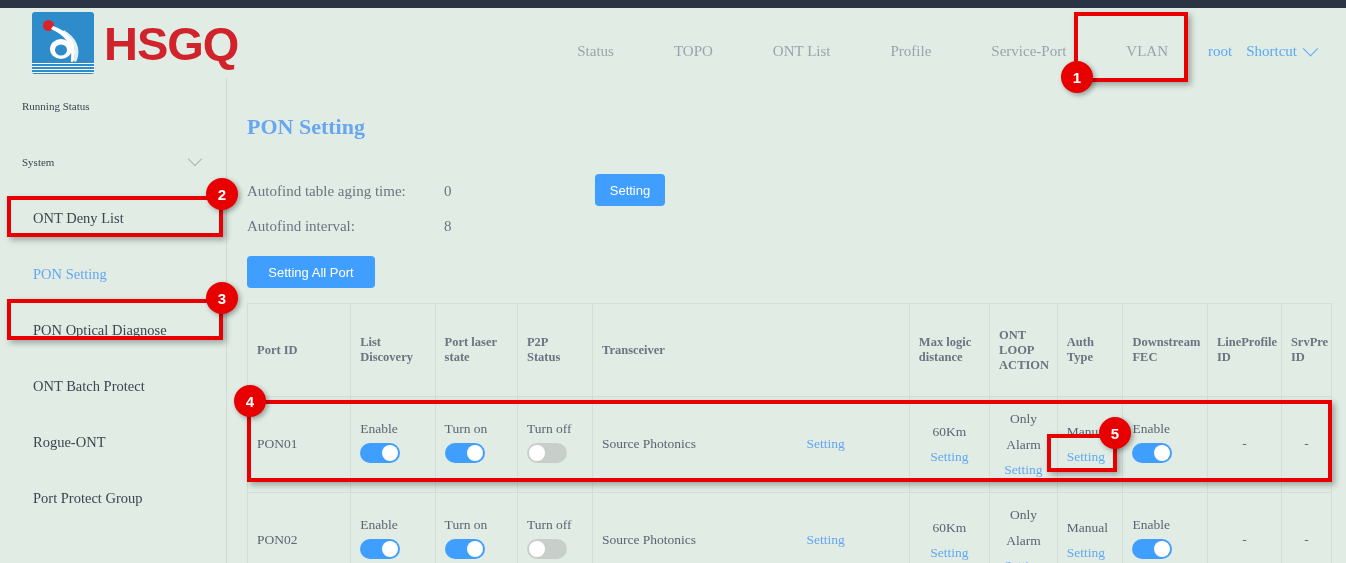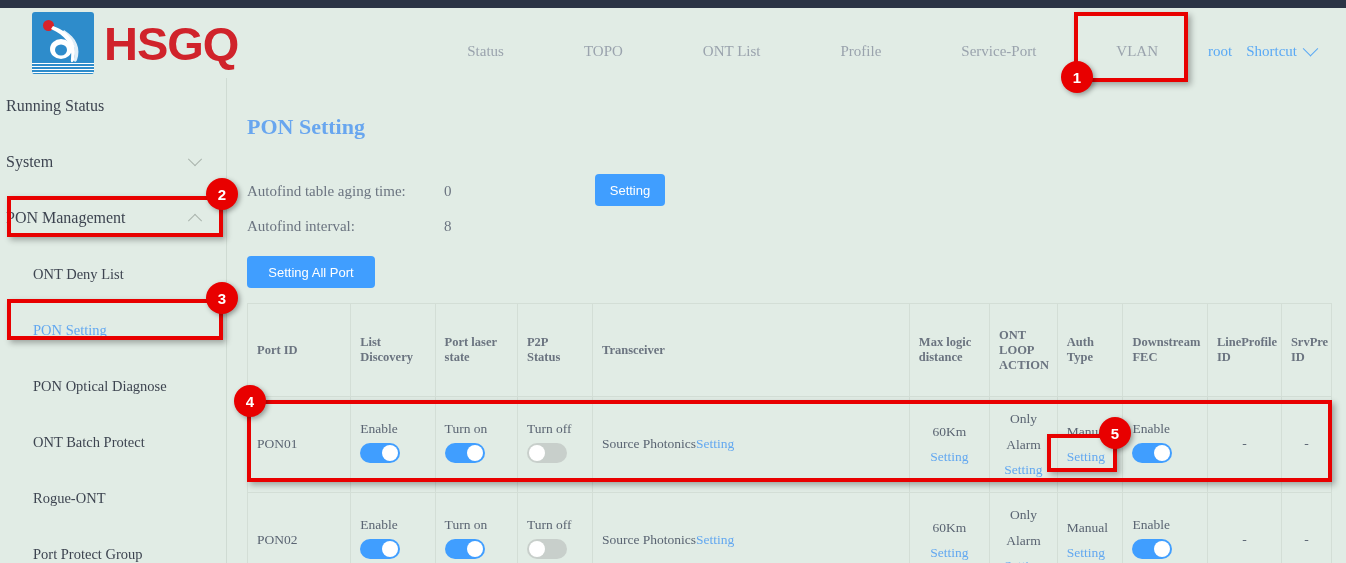--- a/index.html
+++ b/index.html
@@ -18,36 +18,36 @@
   #logo-wrap { position:absolute; left:32px; top:4px; display:flex; align-items:center; gap:10px; }
   #logo-mark { width:62px; height:62px; background:#2e8ccb; border-radius:3px; position:relative; overflow:hidden; }
   #logo-mark .dot { position:absolute; left:11px; top:8px; width:11px; height:11px; border-radius:50%; background:#d8232a; }
   #logo-mark .swoosh { position:absolute; left:8px; top:10px; width:46px; height:42px; }
   #logo-mark .bars { position:absolute; left:0; bottom:0; width:62px; height:11px;
      background:repeating-linear-gradient(to bottom,#ffffff 0 1px,#2e8ccb 1px 3px); }
   #logo-text { font-family:"Liberation Sans","DejaVu Sans",sans-serif; font-weight:bold; font-size:47px;
      color:#d0232b; letter-spacing:-1px; line-height:1; }
 
   #nav { position:absolute; right:0; top:8px; height:70px; display:flex; align-items:center; }
-  .nav-item { font-size:15px; color:#9aa3ad; padding:0 0; margin:0 40px; height:70px; line-height:70px;
+  .nav-item { font-size:15px; color:#9aa3ad; padding:0 0; margin:0 30px; height:70px; line-height:70px;
      position:relative; white-space:nowrap; cursor:pointer; }
   .nav-item.active { color:#3d4450; }
   .nav-item.active::after { content:""; position:absolute; left:-12px; right:-12px; bottom:6px; height:3px; background:#4aa3f0; }
   .nav-user { font-size:15px; color:#5aa9f5; margin-left:10px; cursor:pointer; }
   .nav-shortcut { font-size:15px; color:#5aa9f5; margin-left:14px; margin-right:30px; cursor:pointer;
      display:flex; align-items:center; gap:8px;}
   .chev { display:inline-block; width:11px; height:11px; border-right:1.6px solid #5aa9f5; border-bottom:1.6px solid #5aa9f5;
      transform:rotate(45deg) translate(-2px,-2px); }
   #header-rule { position:absolute; left:228px; top:77px; width:1118px; height:1px; background:#cfdbd3; }
 
   
   #sidebar { position:absolute; left:0; top:78px; width:227px; height:485px; background:#e1ece5;
      border-right:1px solid #cfdbd3; }
-  .side-item { height:56px; display:flex; align-items:center; font-size:16px; color:#3d4450;
-     padding-left:6px; cursor:pointer; position:relative; }
+  .side-item { height:56px; display:flex; align-items:center; font-size:11px; color:#3d4450;
+     padding-left:22px; cursor:pointer; position:relative; }
   .side-item.sub { padding-left:33px; font-size:14.5px; }
   .side-item.selected { color:#63a8f0; }
   .side-arrow { position:absolute; right:26px; width:10px; height:10px;
      border-right:1.6px solid #aab4ad; border-bottom:1.6px solid #aab4ad; }
   .side-arrow.down { transform:rotate(45deg) translate(-2px,-2px); }
   .side-arrow.up { transform:rotate(-135deg) translate(-2px,-2px); }
 
   
   #main { position:absolute; left:228px; top:78px; width:1118px; height:485px; background:#e1ece5; overflow:hidden; }
   #page-title { position:absolute; left:19px; top:36px; font-size:22px; font-weight:bold; color:#68a6ef; }
@@ -65,21 +65,21 @@
   .cell-center { text-align:center; }
   .tgl-label { font-size:13.5px; color:#5a6472; margin-bottom:6px; display:block; }
   .toggle { width:40px; height:20px; border-radius:10px; position:relative; display:inline-block; cursor:pointer; }
   .toggle.on  { background:#409eff; }
   .toggle.off { background:#c8cfcb; }
   .toggle .knob { position:absolute; top:2px; width:16px; height:16px; border-radius:50%; background:#fff; }
   .toggle.on  .knob { right:2px; }
   .toggle.off .knob { left:2px; }
   .lnk { color:#63a8f0; font-size:13.5px; cursor:pointer; }
   .stackcell { line-height:1.9; }
-  .tx-row { display:flex; align-items:center; padding-right:55px; }
+  .tx-row { display:flex; align-items:center; justify-content:space-between; padding-right:55px; }
 
   
   .anno-box { position:absolute; border:4px solid #e80000; box-shadow:3px 3px 6px rgba(0,0,0,.30); pointer-events:none; }
   .anno-badge { position:absolute; width:32px; height:32px; border-radius:50%; background:#e80000; color:#fff;
      font-family:"Liberation Sans","DejaVu Sans",sans-serif; font-weight:bold; font-size:15px;
      display:flex; align-items:center; justify-content:center; box-shadow:2px 2px 5px rgba(0,0,0,.35); pointer-events:none; }
 </style>
 </head>
 <body>
 
@@ -117,24 +117,20 @@
   <div id="header-rule"></div>
 </div>
 
 <div id="sidebar">
   <div class="side-item" style="top:0">
     <span>Running Status</span>
     </div>
   <div class="side-item">
     <span>System</span>
     <span class="side-arrow down"></span>
-    </div>
-  <div class="side-item">
-    <span>PON Management</span>
-    <span class="side-arrow up"></span>
     </div>
   <div class="side-item sub">
     <span>ONT Deny List</span>
     </div>
   <div class="side-item sub selected">
     <span>PON Setting</span>
     </div>
   <div class="side-item sub">
     <span>PON Optical Diagnose</span>
     </div>

